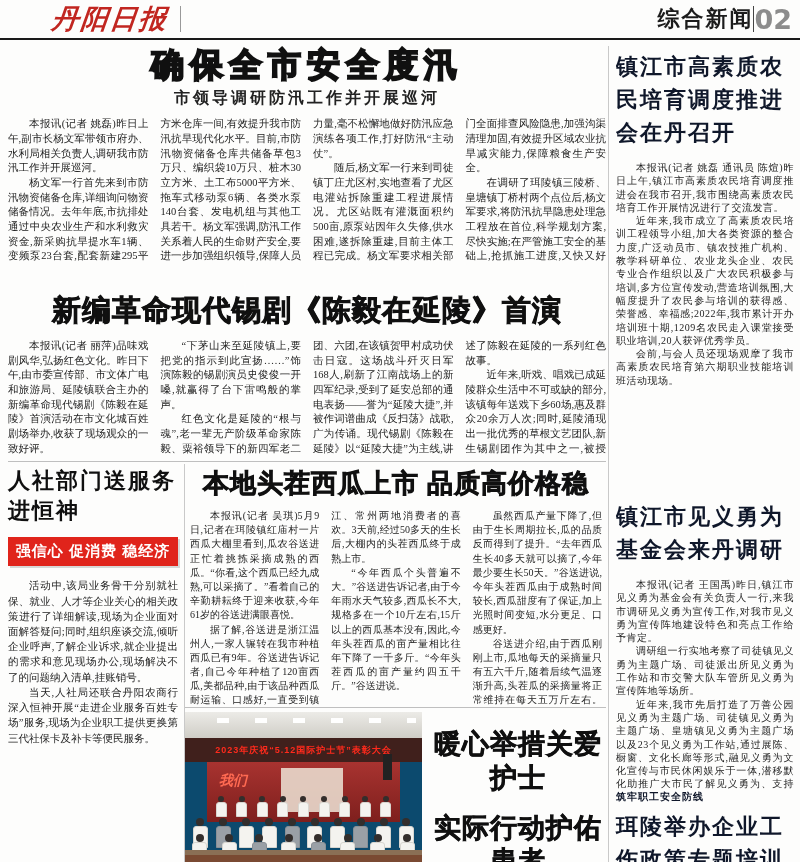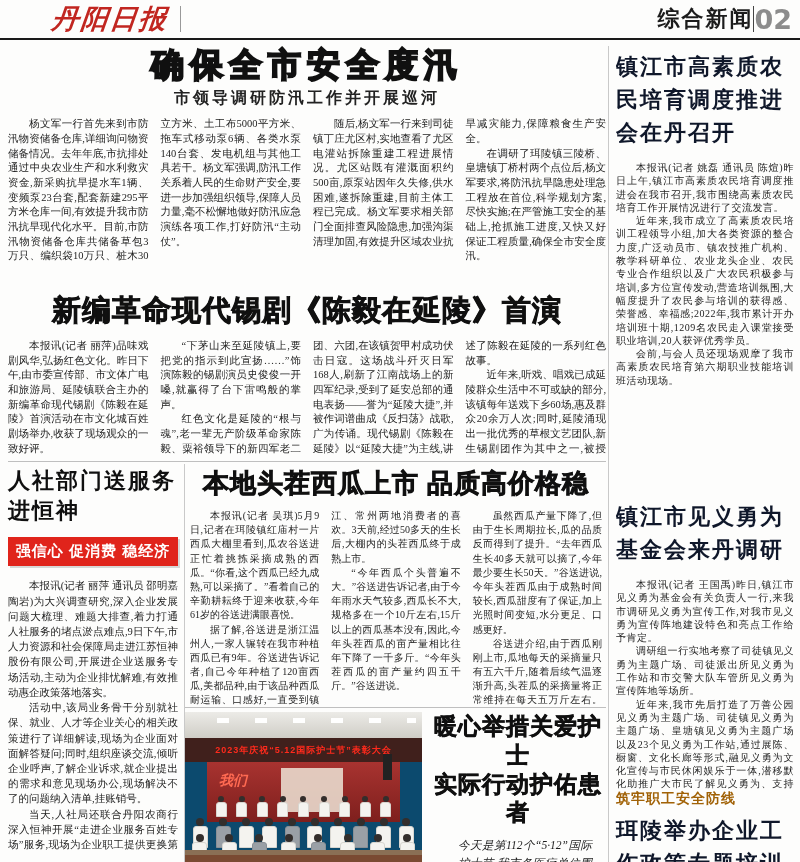--- a/index.html
+++ b/index.html
@@ -74,31 +74,31 @@
   .aud-row1{top:106px;left:4px;right:4px;}
   .aud-row2{top:122px;left:0;right:0;}
   .fg{display:flex;flex-direction:column;align-items:center;}
   .fg i{display:block;}
   .fg .h{width:6px;height:6px;border-radius:50%;background:#332e2c;}
   .fg .b{width:11px;height:15px;background:#f4f3ef;border-radius:3px 3px 0 0;border:1px solid #d8d6d0;box-sizing:border-box;}
   .fg.big .h{width:8px;height:8px;}
   .fg.big .b{width:15px;height:22px;}
   .fg.dk .b{background:#9aa0a6;border-color:#8a9096;}
   .nursecap{position:absolute;left:430px;top:712px;width:176px;}
-  .nursecap .cap-title{font-size:23px;font-weight:900;line-height:1.25;letter-spacing:1px;color:#101010;
-                       -webkit-text-stroke:0.6px #101010;text-align:center;}
+  .nursecap .cap-title{font-size:27px;font-weight:900;line-height:1.25;letter-spacing:1px;color:#101010;
+                       -webkit-text-stroke:0.6px #101010;text-align:center;margin-top:16px;}
   .nursecap .cap-body{margin-top:10px;font-style:italic;font-size:11.5px;line-height:1.55;
                       text-align:justify;padding:0 14px 0 28px;}
   
   .rightcol{position:absolute;left:616px;top:50px;width:178px;}
   .rc-art .title{font-size:22px;font-weight:900;line-height:1.5;letter-spacing:2px;color:#0f172a;}
   .rc-art .body{margin-top:12px;font-size:10px;line-height:1.33;letter-spacing:0.5px;overflow:hidden;}
   .rc-art.farmer{height:450px;overflow:hidden;}
   .rc-art.courage{height:290px;overflow:hidden;}
-  .rc-art .kicker{font-size:14px;font-weight:bold;letter-spacing:1px;color:#a16207;
+  .rc-art .kicker{font-size:10px;font-weight:bold;letter-spacing:1px;color:#0f172a;
                   font-family:"Liberation Sans",sans-serif;margin-bottom:6px;}
 </style>
 </head>
 <body>
 
 <div class="page">
 
   <div class="masthead">
     <div class="logo">丹阳日报</div>
     <div class="mast-div"></div>
@@ -112,41 +112,41 @@
 
   <div class="vrule r1"></div>
   <div class="vrule r2"></div>
   <div class="hrule h1"></div>
   <div class="hrule h2"></div>
 
   <div class="flood sans">
     <div class="title">确保全市安全度汛</div>
     <div class="subtitle">市领导调研防汛工作并开展巡河</div>
     <div class="body" style="font-family:'Liberation Serif',serif;">
+      <p class="bp">本报讯(记者 姚磊)昨日上午,副市长杨文军带领市府办、水利局相关负责人,调研我市防汛工作并开展巡河。</p>
       <p class="bp">杨文军一行首先来到市防汛物资储备仓库,详细询问物资储备情况。去年年底,市抗排处通过中央农业生产和水利救灾资金,新采购抗旱提水车1辆、变频泵23台套,配套新建295平方米仓库一间,有效提升我市防汛抗旱现代化水平。目前,市防汛物资储备仓库共储备草包3万只、编织袋10万只、桩木30立方米、土工布5000平方米、拖车式移动泵6辆、各类水泵140台套、发电机组与其他工具若干。杨文军强调,防汛工作关系着人民的生命财产安全,要进一步加强组织领导,保障人员力量,毫不松懈地做好防汛应急演练各项工作,打好防汛“主动仗”。</p>
       <p class="bp">随后,杨文军一行来到司徒镇丁庄尤区村,实地查看了尤区电灌站拆除重建工程进展情况。尤区站既有灌溉面积约500亩,原泵站因年久失修,供水困难,遂拆除重建,目前主体工程已完成。杨文军要求相关部门全面排查风险隐患,加强沟渠清理加固,有效提升区域农业抗旱减灾能力,保障粮食生产安全。</p>
       <p class="bp">在调研了珥陵镇三陵桥、皇塘镇丁桥村两个点位后,杨文军要求,将防汛抗旱隐患处理急工程放在首位,科学规划方案,尽快实施;在严管施工安全的基础上,抢抓施工进度,又快又好保证工程质量,确保全市安全度汛。</p>
     </div>
   </div>
 
   <div class="opera sans">
     <div class="title">新编革命现代锡剧《陈毅在延陵》首演</div>
     <div class="body" style="font-family:'Liberation Serif',serif;">
       <p class="bp">本报讯(记者 丽萍)品味戏剧风华,弘扬红色文化。昨日下午,由市委宣传部、市文体广电和旅游局、延陵镇联合主办的新编革命现代锡剧《陈毅在延陵》首演活动在市文化城百姓剧场举办,收获了现场观众的一致好评。</p>
       <p class="bp">“下茅山来至延陵镇上,要把党的指示到此宣扬……”饰演陈毅的锡剧演员史俊俊一开嗓,就赢得了台下雷鸣般的掌声。</p>
       <p class="bp">红色文化是延陵的“根与魂”,老一辈无产阶级革命家陈毅、粟裕领导下的新四军老二团、六团,在该镇贺甲村成功伏击日寇。这场战斗歼灭日军168人,刷新了江南战场上的新四军纪录,受到了延安总部的通电表扬——誉为“延陵大捷”,并被作词谱曲成《反扫荡》战歌,广为传诵。现代锡剧《陈毅在延陵》以“延陵大捷”为主线,讲述了陈毅在延陵的一系列红色故事。</p>
       <p class="bp">近年来,听戏、唱戏已成延陵群众生活中不可或缺的部分,该镇每年送戏下乡60场,惠及群众20余万人次;同时,延陵涌现出一批优秀的草根文艺团队,新生锡剧团作为其中之一,被授予“江苏省优秀群众文化团队”。</p>
     </div>
   </div>
 
   <div class="hr-art">
     <div class="title sans">人社部门送服务进恒神</div>
     <div class="badge sans">强信心 促消费 稳经济</div>
     <div class="body">
-      <p class="bp">本报讯(记者 丽萍 通讯员 邵明嘉 陶岩)为大兴调查研究,深入企业发展问题大梳理、难题大排查,着力打通人社服务的堵点淤点难点,9日下午,市人力资源和社会保障局走进江苏恒神股份有限公司,开展进企业送服务专场活动,主动为企业排忧解难,有效推动惠企政策落地落实。</p>
       <p class="bp">活动中,该局业务骨干分别就社保、就业、人才等企业关心的相关政策进行了详细解读,现场为企业面对面解答疑问;同时,组织座谈交流,倾听企业呼声,了解企业诉求,就企业提出的需求和意见现场办公,现场解决不了的问题纳入清单,挂账销号。</p>
       <p class="bp">当天,人社局还联合丹阳农商行深入恒神开展“走进企业服务百姓专场”服务,现场为企业职工提供更换第三代社保卡及补卡等便民服务。</p>
     </div>
   </div>
 
   <div class="melon">
     <div class="title sans">本地头茬西瓜上市  品质高价格稳</div>
     <div class="body">
       <p class="bp">本报讯(记者 吴琪)5月9日,记者在珥陵镇红庙村一片西瓜大棚里看到,瓜农谷送进正忙着挑拣采摘成熟的西瓜。“你看,这个西瓜已经九成熟,可以采摘了。”看着自己的辛勤耕耘终于迎来收获,今年61岁的谷送进满眼喜悦。</p>
       <p class="bp">据了解,谷送进是浙江温州人,一家人辗转在我市种植西瓜已有9年。谷送进告诉记者,自己今年种植了120亩西瓜,美都品种,由于该品种西瓜耐运输、口感好,一直受到镇江、常州两地消费者的喜欢。3天前,经过50多天的生长后,大棚内的头茬西瓜终于成熟上市。</p>

